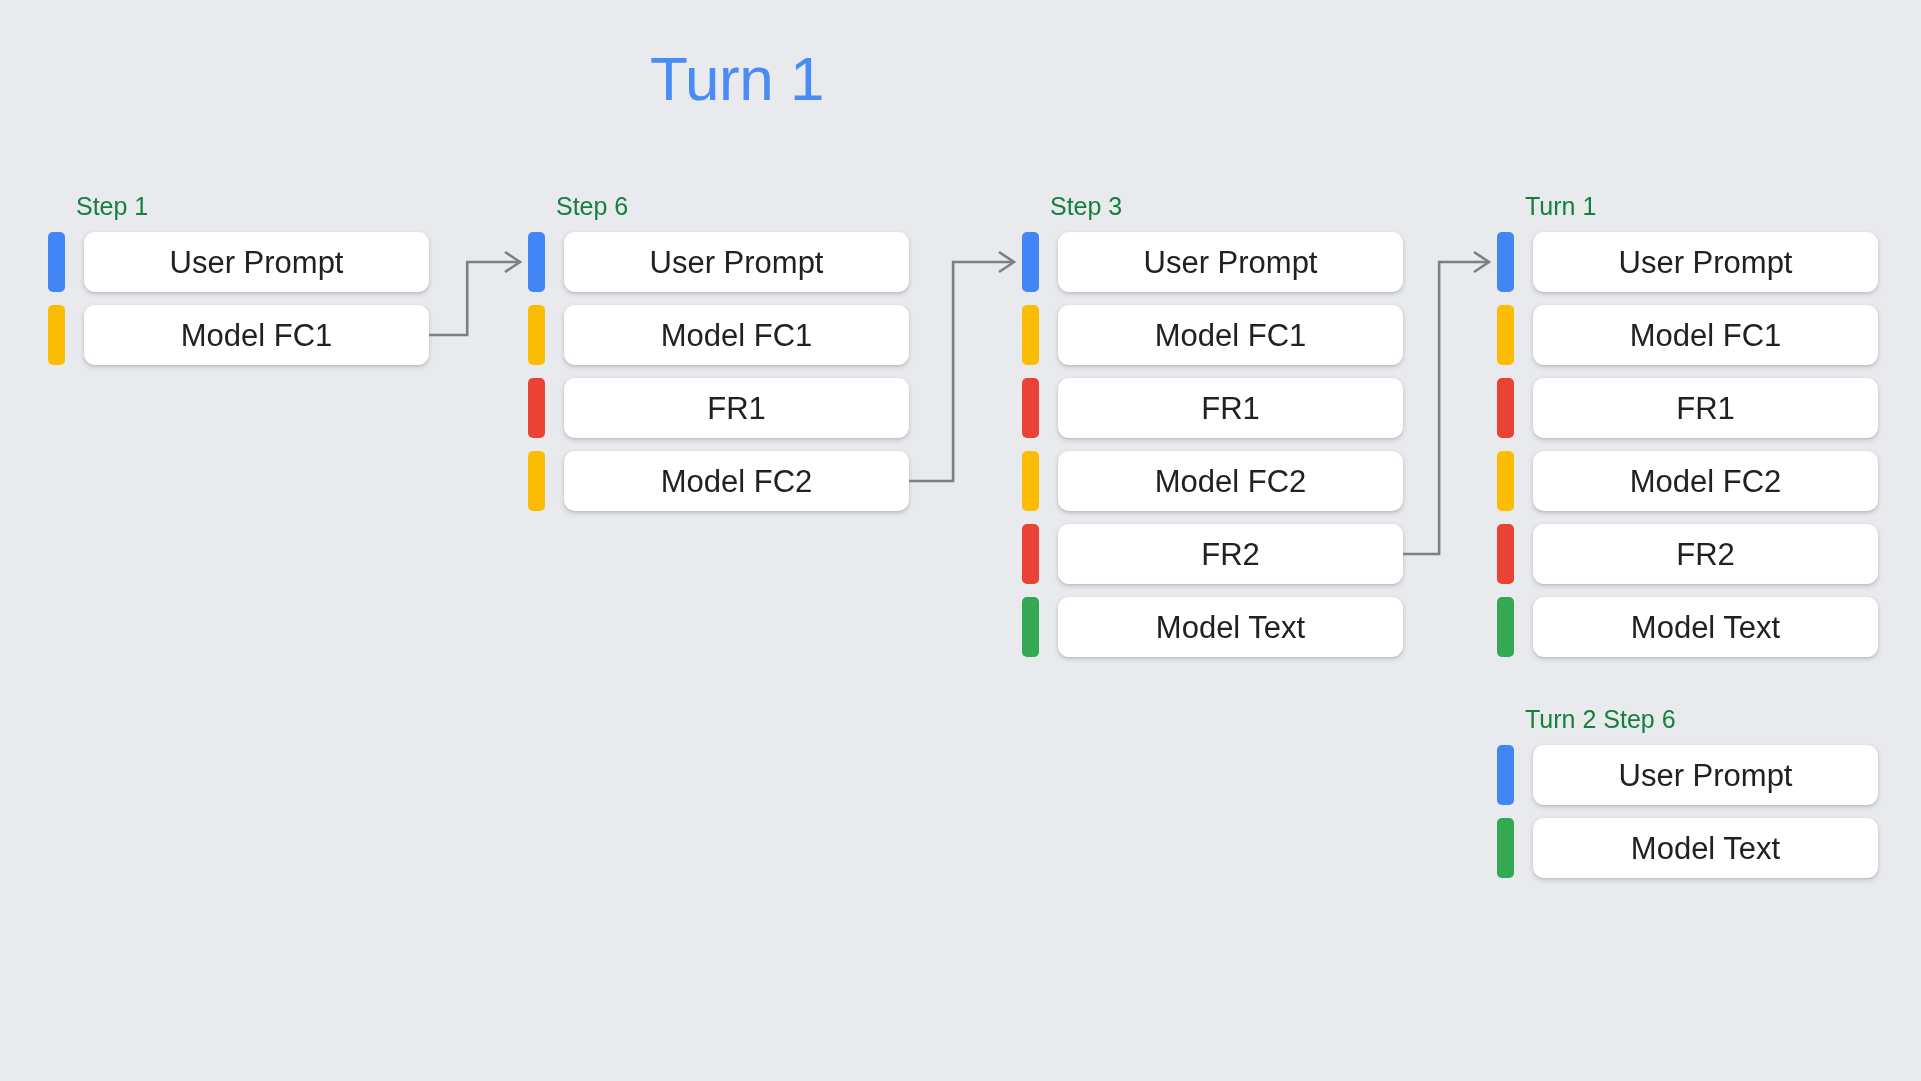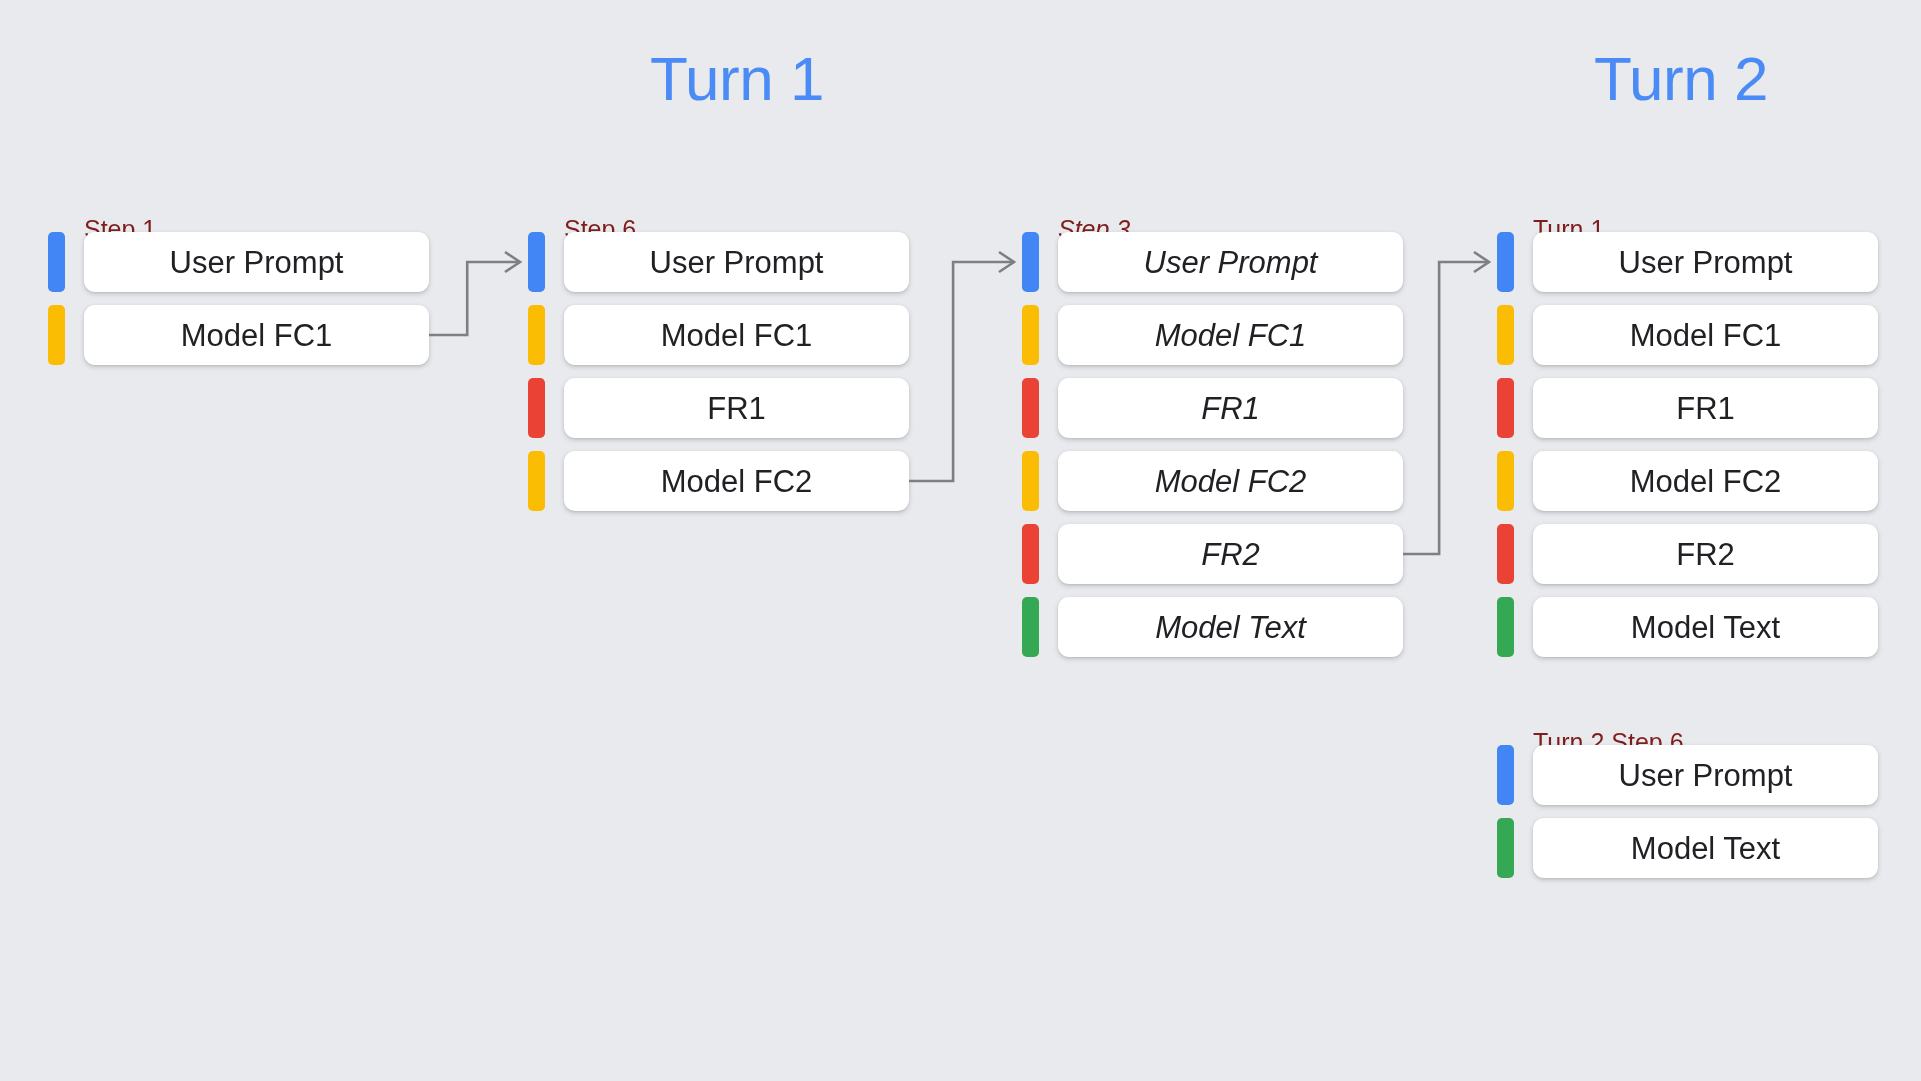--- a/index.html
+++ b/index.html
@@ -33,27 +33,26 @@
     white-space: nowrap;
     line-height: 1;
   }
 
   
   .column {
     position: absolute;
   }
   .column-label {
     position: absolute;
-    left: 36px;
+    left: 28px;
     top: -38px;
     font-size: 25px;
-    color: #7f1d1d;
+    color: #15803d;
     white-space: nowrap;
     line-height: 1;
-    margin-top: 23px;
   }
 
   
   .row {
     position: absolute;
     left: 0;
     height: 60px;
     display: flex;
     align-items: stretch;
   }
@@ -105,21 +104,20 @@
     stroke-width: 2.6;
     stroke-linecap: butt;
     stroke-linejoin: miter;
   }
 </style>
 </head>
 <body>
 
 <div id="canvas">
     <div class="turn-heading" style="left: 650px; top: 48px; color: rgb(75, 139, 245);">Turn 1</div>
-    <div class="turn-heading" style="left: 1594px; top: 48px; color: rgb(75, 139, 245);">Turn 2</div>
     <div class="column" style="left: 48px; top: 232px; width: 381px; height: 146px;">
       <div class="column-label">Step 1</div>
       <div class="row" style="top: 0px;">
         <div class="bar blue"></div>
         <div class="card" style="width: 345px;">
           <span class="card-text">User Prompt</span>
         </div>
       </div>
       <div class="row" style="top: 73px;">
         <div class="bar yellow"></div>
@@ -148,21 +146,21 @@
           <span class="card-text">FR1</span>
         </div>
       </div>
       <div class="row" style="top: 219px;">
         <div class="bar yellow"></div>
         <div class="card" style="width: 345px;">
           <span class="card-text">Model FC2</span>
         </div>
       </div>
     </div>
-    <div class="column" style="left: 1022px; top: 232px; width: 381px; height: 438px; font-style: italic;">
+    <div class="column" style="left: 1022px; top: 232px; width: 381px; height: 438px;">
       <div class="column-label">Step 3</div>
       <div class="row" style="top: 0px;">
         <div class="bar blue"></div>
         <div class="card" style="width: 345px;">
           <span class="card-text">User Prompt</span>
         </div>
       </div>
       <div class="row" style="top: 73px;">
         <div class="bar yellow"></div>
         <div class="card" style="width: 345px;">

